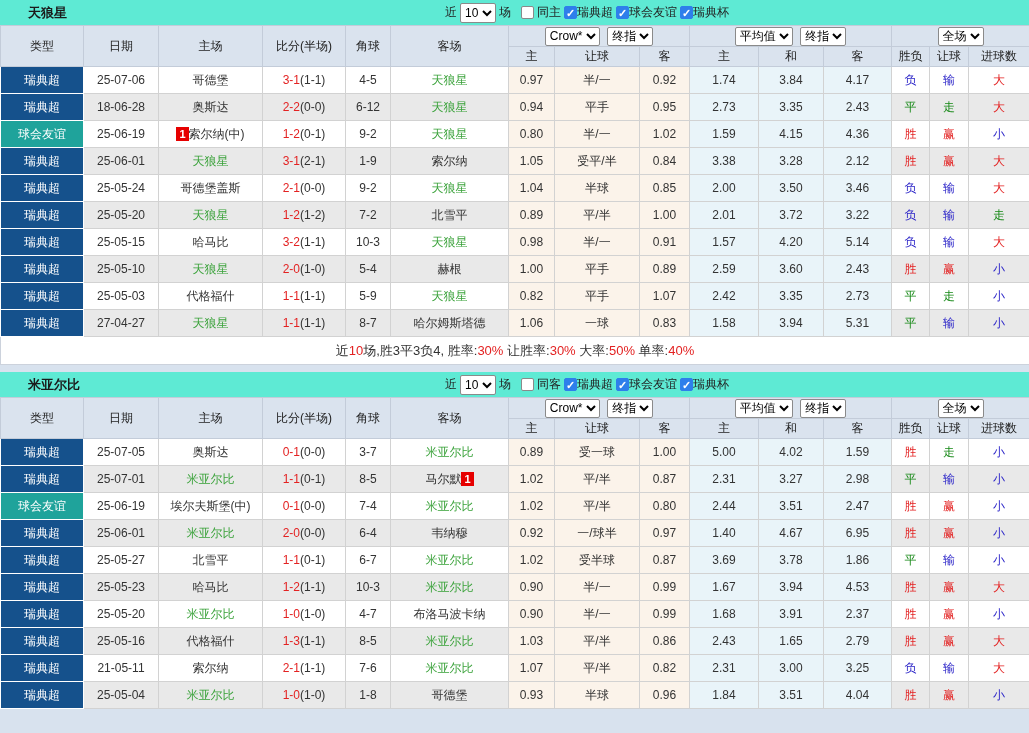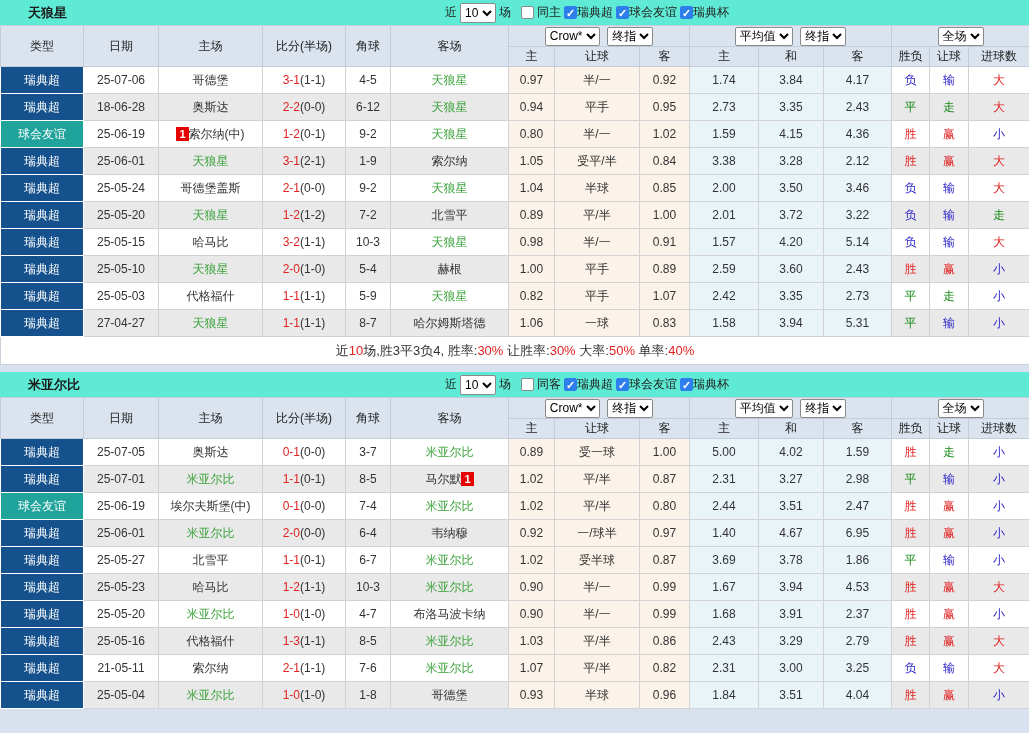--- a/index.html
+++ b/index.html
@@ -504,21 +504,21 @@
             <td class="type" style="background: rgb(21, 81, 140);">瑞典超</td>
             <td class="cL">25-05-16</td>
             <td class="cL"><span>代格福什</span></td>
             <td class="cL"><span style="color: rgb(227, 34, 34);">1-3</span><span>(1-1)</span></td>
             <td class="cL">8-5</td>
             <td class="cL"><span style="color: rgb(58, 162, 58);">米亚尔比</span></td>
             <td class="crow">1.03</td>
             <td class="crow">平/半</td>
             <td class="crow">0.86</td>
             <td class="avg">2.43</td>
-            <td class="avg">3.29</td>
+            <td class="avg">1.65</td>
             <td class="avg">2.79</td>
             <td class="out" style="color: rgb(227, 34, 34);">胜</td>
             <td class="out" style="color: rgb(227, 34, 34);">赢</td>
             <td class="out" style="color: rgb(227, 34, 34);">大</td>
           </tr>
           <tr class="odd">
             <td class="type" style="background: rgb(21, 81, 140);">瑞典超</td>
             <td class="cL">21-05-11</td>
             <td class="cL"><span>索尔纳</span></td>
             <td class="cL"><span style="color: rgb(227, 34, 34);">2-1</span><span>(1-1)</span></td>

